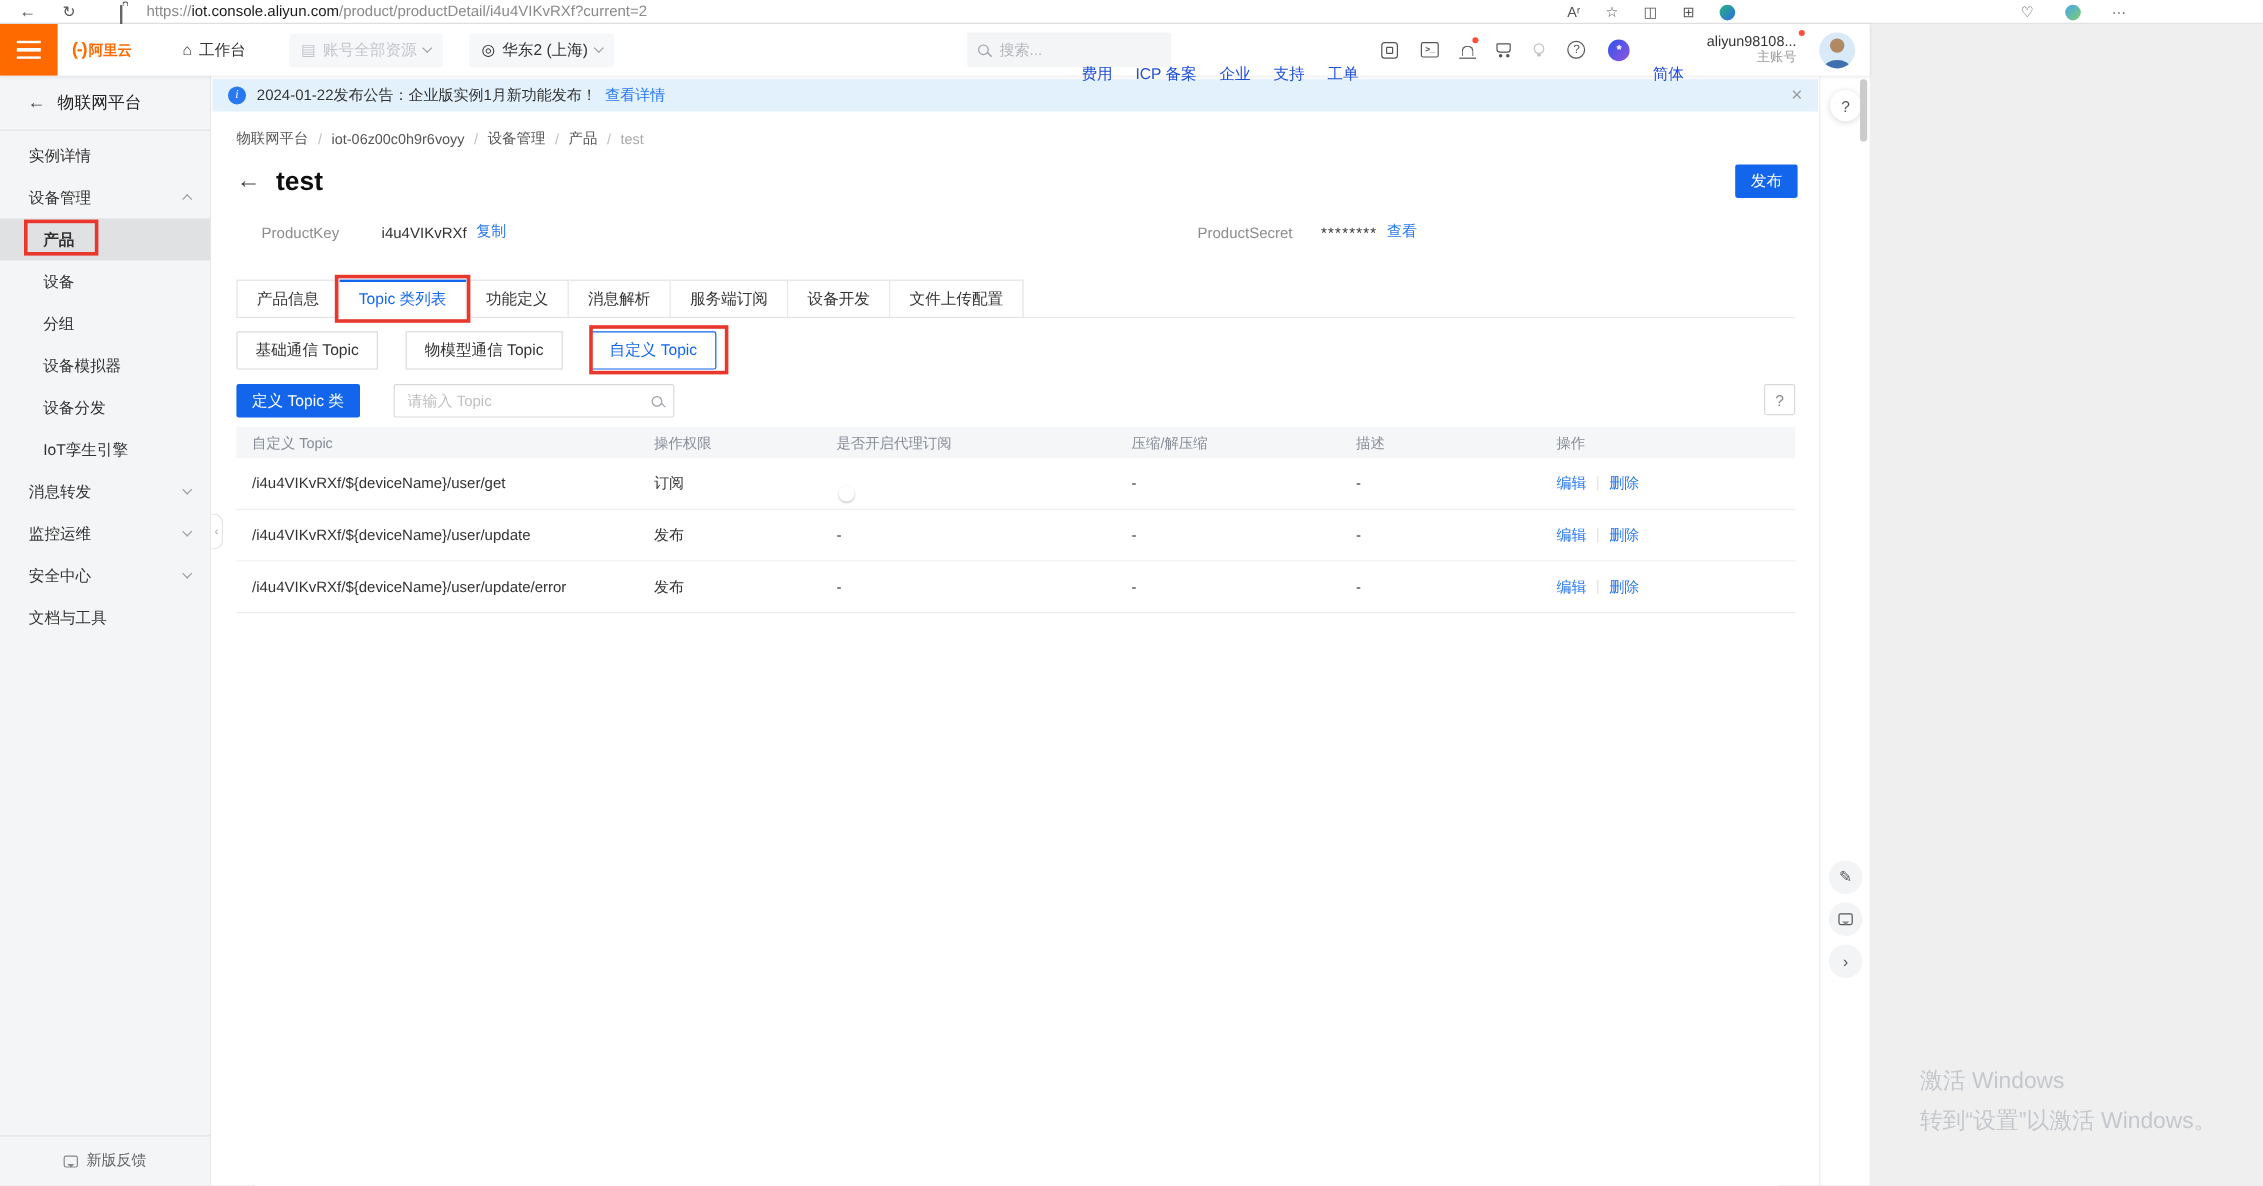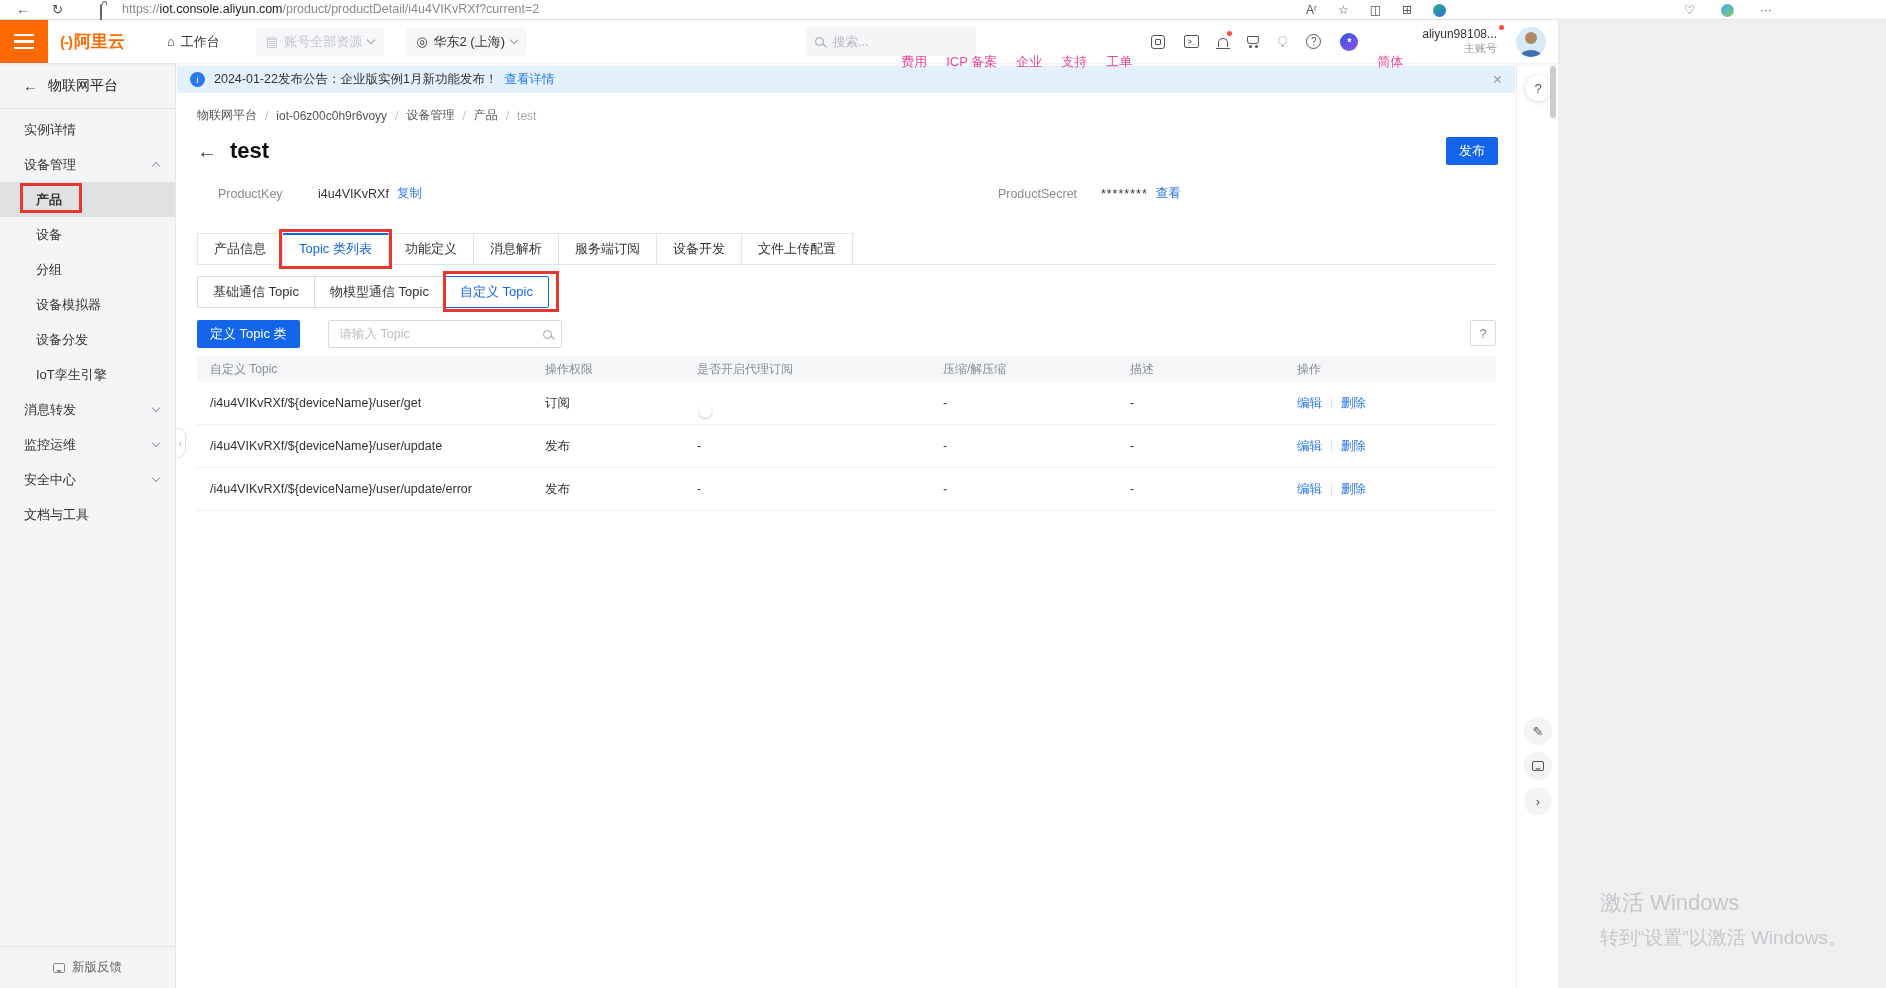--- a/index.html
+++ b/index.html
@@ -23,35 +23,35 @@
   .ext-dot{width:13px;height:13px;border-radius:50%;background:linear-gradient(135deg,#27b47e,#2d6ae3);display:inline-block;}
   .ess-dot{width:13px;height:13px;border-radius:50%;background:linear-gradient(135deg,#4aa3f0,#7ed06c);display:inline-block;}
 
   
   .navbar{position:absolute;left:0;top:20px;width:1558px;height:43px;background:#fff;box-shadow:0 1px 3px rgba(0,0,0,.08);z-index:5;}
   .burger{position:absolute;left:0;top:0;width:48px;height:43px;background:#ff6a00;display:flex;flex-direction:column;justify-content:center;align-items:center;gap:4px;cursor:pointer;}
   .burger i{display:block;width:20px;height:2.5px;background:#fff;}
   .nav-left{position:absolute;left:48px;top:0;height:43px;display:flex;align-items:center;}
   .logo{display:flex;align-items:baseline;margin-left:12px;cursor:pointer;}
   .logo-mark{color:#ff6a00;font-weight:bold;font-size:15px;letter-spacing:-1px;margin-right:2px;}
-  .logo-text{color:#ff6a00;font-weight:bold;font-size:17px;}
+  .logo-text{color:#ff6a00;font-weight:bold;font-size:12px;}
   .nav-item{display:flex;align-items:center;gap:6px;font-size:13px;color:#333;cursor:pointer;}
   .workbench{margin-left:42px;}
   .pill{height:28px;border-radius:3px;background:#f6f7f9;display:flex;align-items:center;padding:0 10px;gap:6px;font-size:13px;cursor:pointer;}
   .pill.scope{margin-left:36px;color:#c2c6cc;}
   .pill.region{margin-left:22px;color:#333;}
   .chev{display:inline-block;width:6px;height:6px;border-right:1.3px solid #9aa0a6;border-bottom:1.3px solid #9aa0a6;transform:rotate(45deg);margin-top:-3px;}
   .chev.up{transform:rotate(-135deg);margin-top:3px;}
   .nav-search{position:absolute;left:806px;top:7px;width:170px;height:29px;background:#f4f5f7;border-radius:2px;display:flex;align-items:center;padding:0 9px;gap:7px;}
   .nav-search input{border:none;outline:none;background:transparent;font-size:12.5px;width:120px;color:#333;font-family:inherit;}
   .nav-search input::placeholder{color:#b4b8bd;}
   .mag{width:9px;height:9px;border:1.4px solid #9aa0a6;border-radius:50%;position:relative;flex:none;}
   .mag:after{content:'';position:absolute;width:5px;height:1.4px;background:#9aa0a6;transform:rotate(45deg);right:-4px;bottom:-1px;}
   .nav-right{position:absolute;right:12px;top:0;height:43px;display:flex;align-items:center;gap:19px;}
-  .nav-link{font-size:13px;color:#ec4899;cursor:pointer;white-space:nowrap;margin-top:40px;}
+  .nav-link{font-size:13px;color:#1d4ed8;cursor:pointer;white-space:nowrap;margin-top:40px;}
   .ic{position:relative;display:flex;align-items:center;justify-content:center;cursor:pointer;}
   .apiic{width:14px;height:14px;border:1.3px solid #555;border-radius:3px;position:relative;}
   .apiic:after{content:'';position:absolute;inset:3px;border:1.1px solid #555;border-radius:1px;}
   .termic{width:15px;height:13px;border:1.3px solid #555;border-radius:2px;font-size:7px;color:#555;line-height:11px;text-align:center;font-weight:bold;}
   .bell{width:10px;height:9px;border:1.3px solid #555;border-bottom:none;border-radius:6px 6px 0 0;position:relative;margin-top:2px;}
   .bell:after{content:'';position:absolute;bottom:-2px;left:-3px;right:-3px;height:1.3px;background:#555;}
   .reddot{position:absolute;top:-5px;right:-4px;width:5px;height:5px;border-radius:50%;background:#ff4d3a;}
   .cart{width:12px;height:8px;border:1.3px solid #555;border-top:1.3px solid #555;border-radius:1px 1px 3px 3px;position:relative;margin-top:-3px;}
   .cart:after{content:'';position:absolute;bottom:-5px;left:1px;width:3px;height:3px;border-radius:50%;background:#555;box-shadow:6px 0 0 #555;}
   .bulb{width:9px;height:9px;border:1.3px solid #c0c3c7;border-radius:50%;position:relative;margin-top:-3px;}
@@ -102,21 +102,21 @@
   .f-right{margin-left:555px;display:flex;align-items:center;}
   .f-right .f-label{width:103px;}
   .link{color:#2878f0;cursor:pointer;}
   .ml8{margin-left:8px;}
   .secret{letter-spacing:1px;}
 
   .tabbar{position:absolute;left:21px;top:170px;right:20px;height:32px;display:flex;border-bottom:1px solid #e8e8e8;}
   .tab{height:32px;line-height:30px;padding:0 16px;border:1px solid #e2e3e5;border-left:none;background:#fff;font-size:13px;color:#333;position:relative;cursor:pointer;white-space:nowrap;}
   .tab:first-child{border-left:1px solid #e2e3e5;}
   .tab.active{color:#1366ec;border-top:2px solid #1366ec;line-height:27px;border-bottom-color:#fff;}
-  .subtabs{position:absolute;left:21px;top:213px;display:flex;}
+  .subtabs{position:absolute;left:21px;top:213px;display:flex;gap:24px;}
   .stab{height:32px;line-height:30px;padding:0 15px;border:1px solid #dcdcdc;margin-left:-1px;background:#fff;font-size:13px;color:#333;position:relative;cursor:pointer;white-space:nowrap;}
   .stab:first-child{margin-left:0;border-radius:2px 0 0 2px;}
   .stab:last-child{border-radius:0 2px 2px 0;}
   .stab.active{color:#1366ec;border-color:#1366ec;z-index:2;}
 
   .toolbar{position:absolute;left:21px;top:257px;display:flex;align-items:center;gap:18px;}
   .search-box{width:234px;height:28px;border:1px solid #d9d9d9;border-radius:2px;display:flex;align-items:center;padding:0 9px;margin-left:10px;background:#fff;}
   .search-box input{border:none;outline:none;font-size:12.5px;flex:1;color:#be185d;font-family:inherit;background:transparent;}
   .search-box input::placeholder{color:#bfbfbf;}
   .help-btn{position:absolute;right:20px;top:257px;width:26px;height:26px;border:1px solid #d9d9d9;border-radius:2px;color:#888;display:flex;align-items:center;justify-content:center;font-size:13px;cursor:pointer;background:#fff;}
@@ -140,21 +140,21 @@
   .anno-tab{left:-4px;top:-6px;right:-4px;bottom:-5px;}
   .anno-stab{left:-2px;top:-6px;right:-11px;bottom:-5px;}
 
   
   .rail{position:absolute;left:1516px;top:63px;width:42px;height:925px;background:#fff;border-left:1px solid #ededed;}
   .rail-circ{position:absolute;left:7px;width:28px;height:28px;border-radius:50%;background:#f3f4f5;color:#555;display:flex;align-items:center;justify-content:center;cursor:pointer;font-size:13px;}
   .rail-help{top:12px;left:8px;width:26px;height:26px;background:#fff;box-shadow:0 1px 5px rgba(0,0,0,.16);font-size:13px;color:#555;}
   .scroll-thumb{position:absolute;left:1550px;top:66px;width:6px;height:52px;background:#cbcbcb;border-radius:3px;z-index:7;}
   .desktop{position:absolute;left:1558px;top:20px;width:328px;height:968px;background:#efeff0;}
   .wm{position:absolute;left:42px;top:868px;color:#c4c8cc;}
-  .wm-1{font-size:22px;}
+  .wm-1{font-size:19px;}
   .wm-2{font-size:19px;margin-top:7px;}
 </style>
 </head>
 <body>
 
 <div class="screen">
 
   <div class="chrome">
     <span class="c-ic c-back">←</span>
     <span class="c-ic c-refresh">↻</span>

